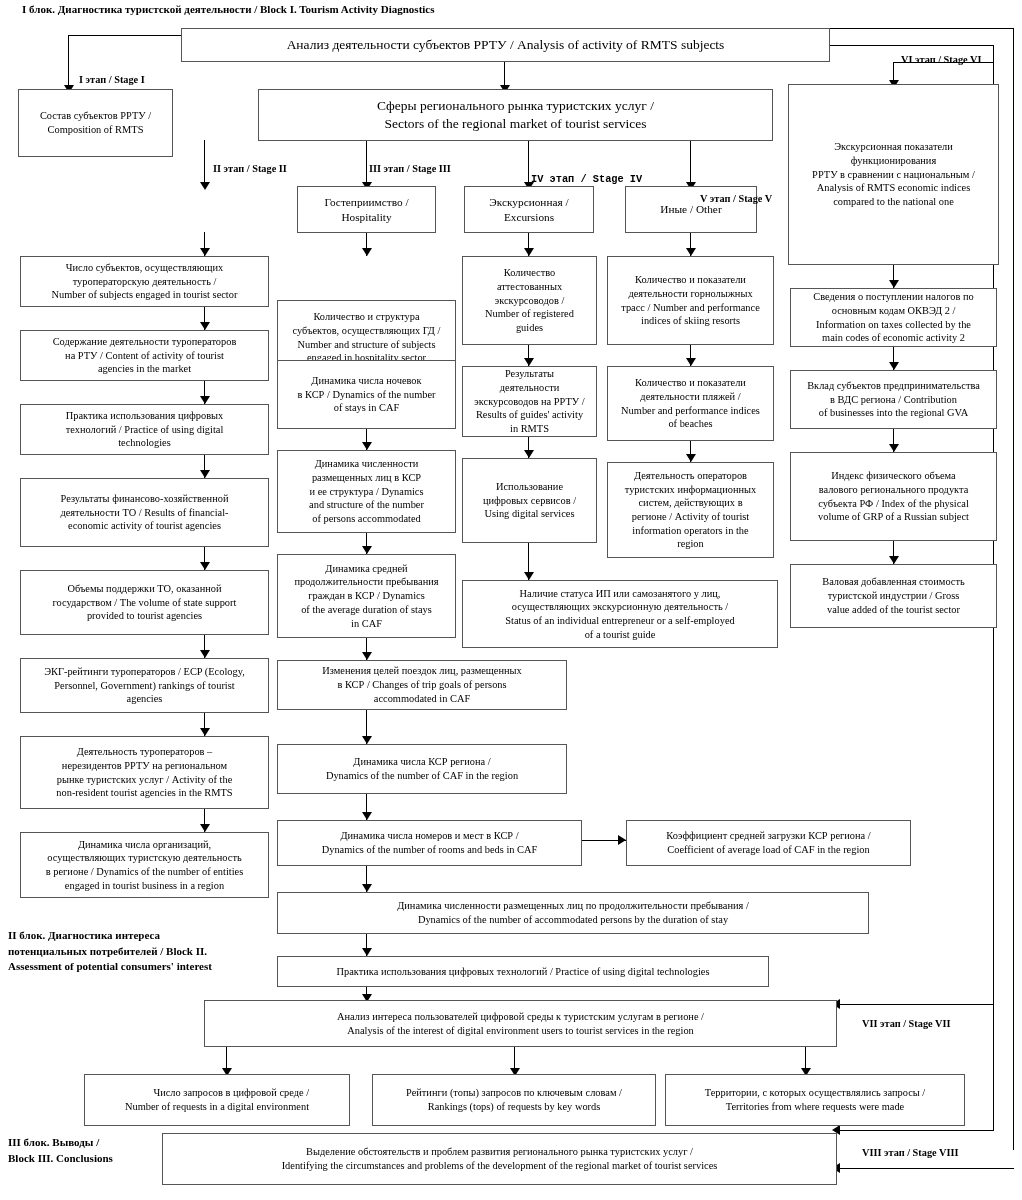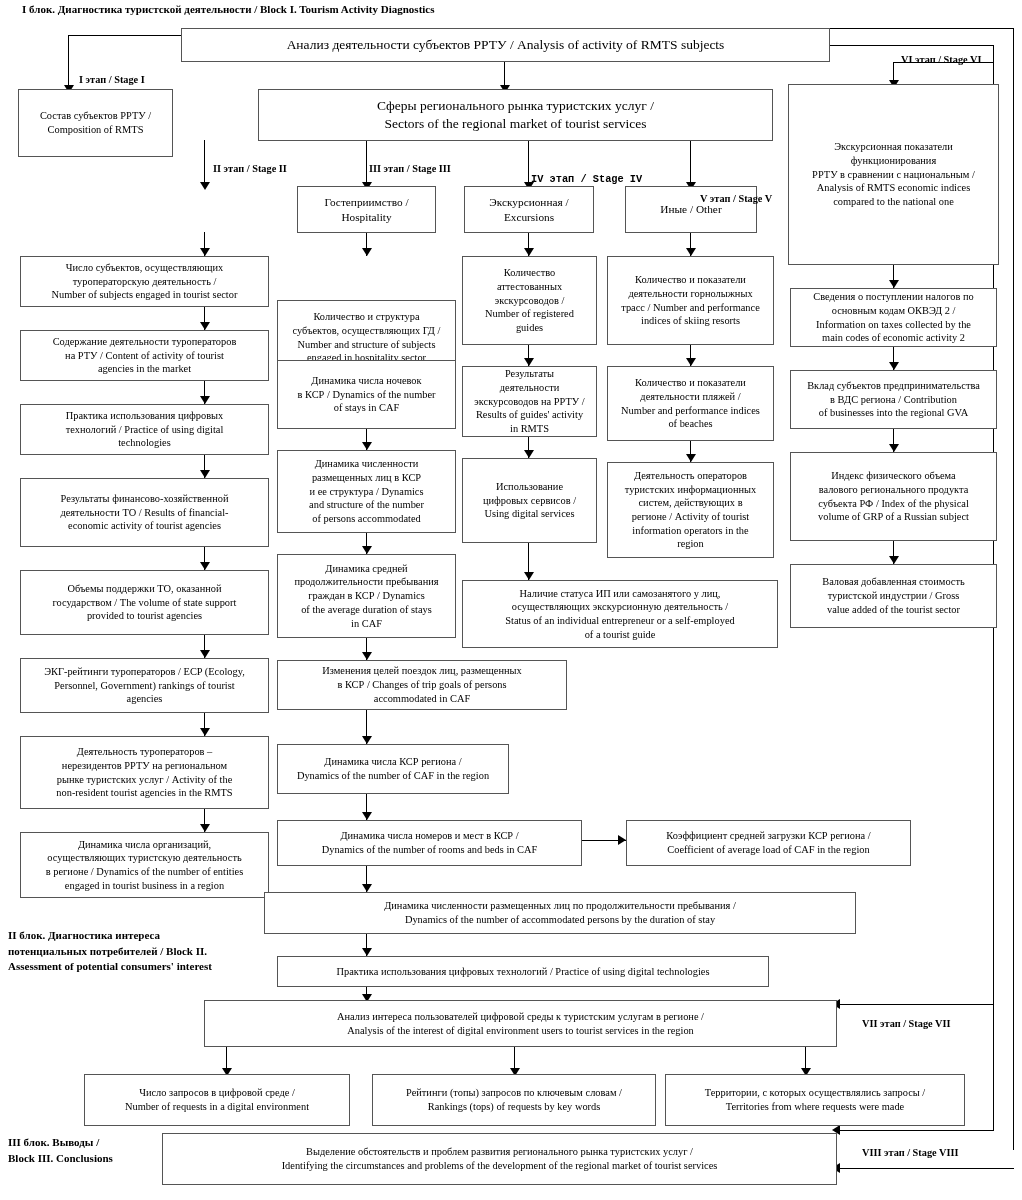--- a/index.html
+++ b/index.html
@@ -256,27 +256,27 @@
 and structure of the number
 of persons accommodated</div>
   <div class="node" style="left:277px; top:554px; width:179px; height:84px;">Динамика средней
 продолжительности пребывания
 граждан в КСР / Dynamics
 of the average duration of stays
 in CAF</div>
   <div class="node" style="left:277px; top:660px; width:290px; height:50px;">Изменения целей поездок лиц, размещенных
 в КСР / Changes of trip goals of persons
 accommodated in CAF</div>
-  <div class="node" style="left:277px; top:744px; width:232px; height:50px;">Динамика числа КСР региона /
+  <div class="node" style="left:277px; top:744px; width:290px; height:50px;">Динамика числа КСР региона /
 Dynamics of the number of CAF in the region</div>
   <div class="node" style="left:277px; top:820px; width:305px; height:46px;">Динамика числа номеров и мест в КСР /
 Dynamics of the number of rooms and beds in CAF</div>
   <div class="node" style="left:626px; top:820px; width:285px; height:46px;">Коэффициент средней загрузки КСР региона /
 Coefficient of average load of CAF in the region</div>
-  <div class="node" style="left:264px; top:892px; width:592px; height:42px;">Динамика численности размещенных лиц по продолжительности пребывания /
+  <div class="node" style="left:277px; top:892px; width:592px; height:42px;">Динамика численности размещенных лиц по продолжительности пребывания /
 Dynamics of the number of accommodated persons by the duration of stay</div>
   <div class="node" style="left:277px; top:956px; width:492px; height:31px;">Практика использования цифровых технологий / Practice of using digital technologies</div>
 
   <div class="node" style="left:462px; top:256px; width:135px; height:89px;">Количество
 аттестованных
 экскурсоводов /
 Number of registered
 guides</div>
   <div class="node" style="left:462px; top:366px; width:135px; height:71px;">Результаты
 деятельности
@@ -317,21 +317,21 @@
 валового регионального продукта
 субъекта РФ / Index of the physical
 volume of GRP of a Russian subject</div>
   <div class="node" style="left:790px; top:564px; width:207px; height:64px;">Валовая добавленная стоимость
 туристской индустрии / Gross
 value added of the tourist sector</div>
 
   <div class="node" style="left:204px; top:1000px; width:633px; height:47px;">Анализ интереса пользователей цифровой среды к туристским услугам в регионе /
 Analysis of the interest of digital environment users to tourist services in the region</div>
 
-  <div class="node" style="left:84px;  top:1074px; width:266px; height:52px;">Число запросов в цифровой среде /
+  <div class="node" style="left:84px;  top:1074px; width:266px; height:52px;text-align:right;">Число запросов в цифровой среде /
 Number of requests in a digital environment</div>
   <div class="node" style="left:372px; top:1074px; width:284px; height:52px;">Рейтинги (топы) запросов по ключевым словам /
 Rankings (tops) of requests by key words</div>
   <div class="node" style="left:665px; top:1074px; width:300px; height:52px;">Территории, с которых осуществлялись запросы /
 Territories from where requests were made</div>
 
   <div class="node" style="left:162px; top:1133px; width:675px; height:52px;">Выделение обстоятельств и проблем развития регионального рынка туристских услуг /
 Identifying the circumstances and problems of the development of the regional market of tourist services</div>
 
 </div>

